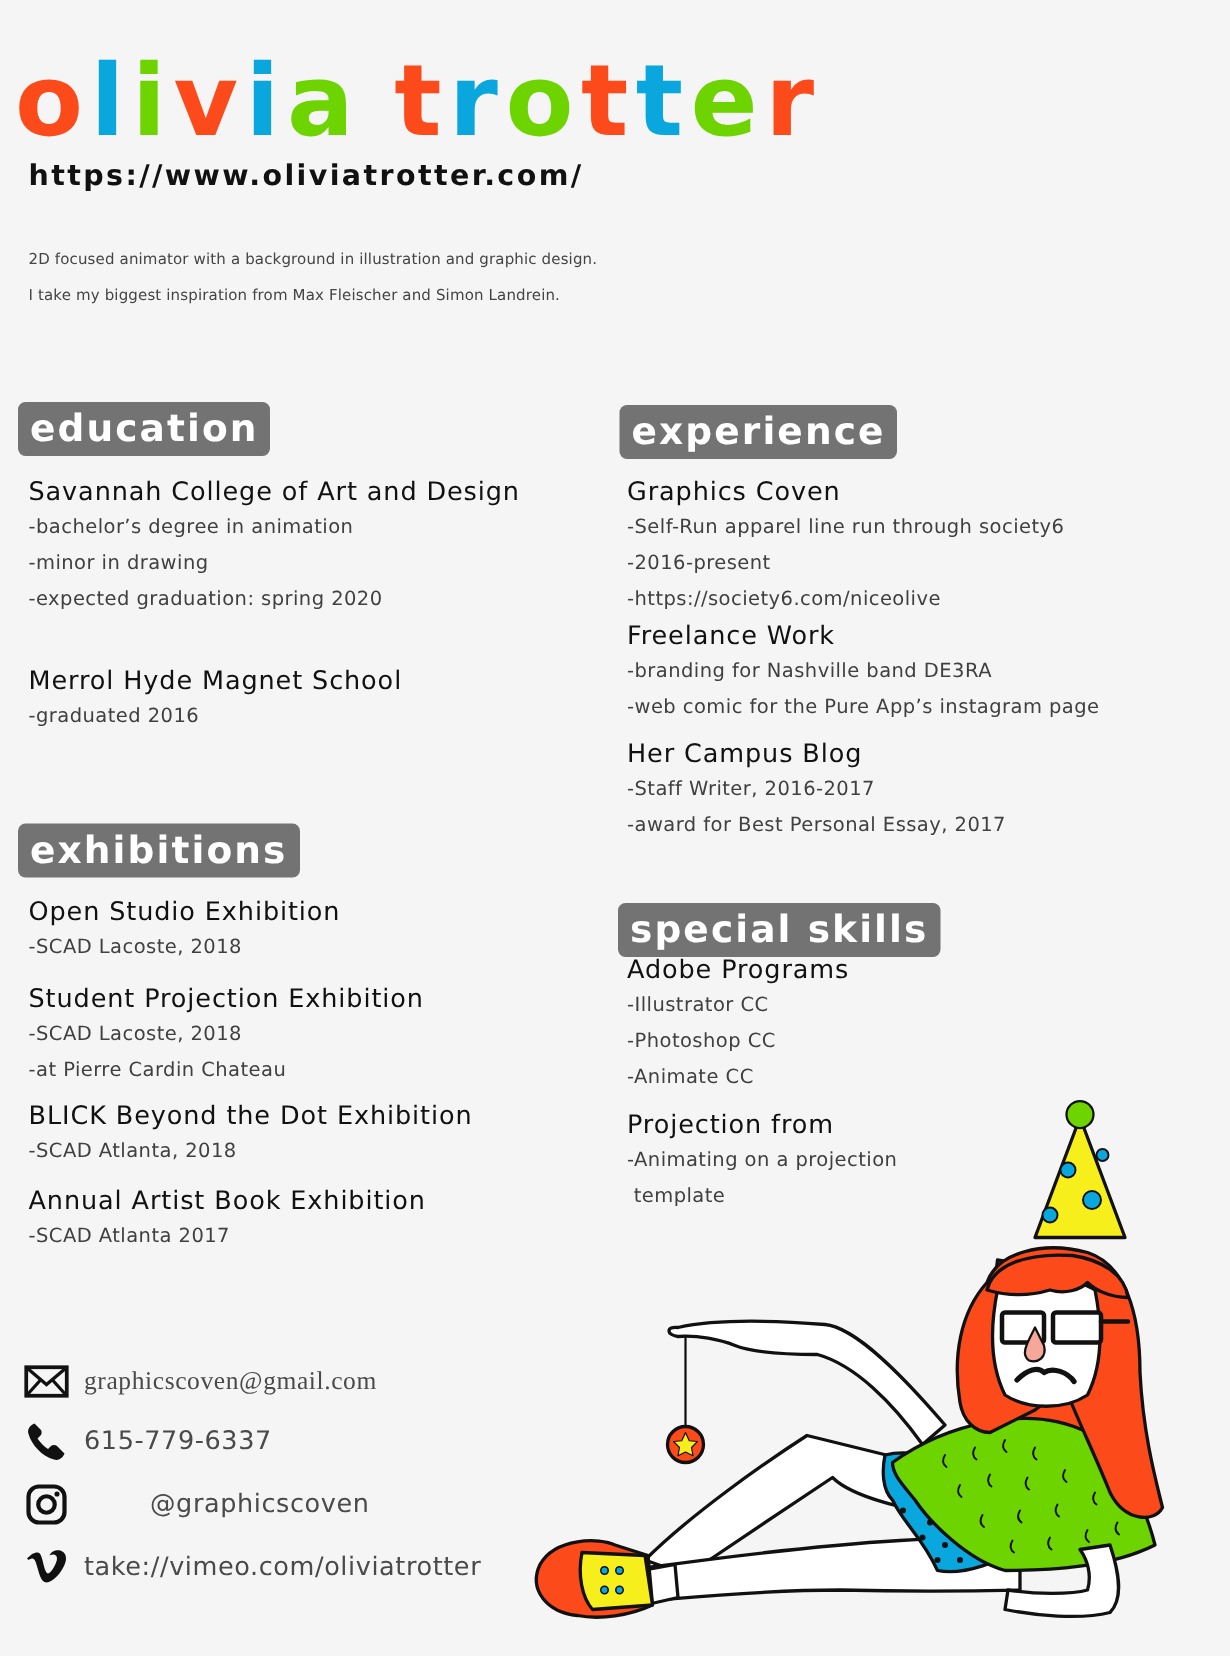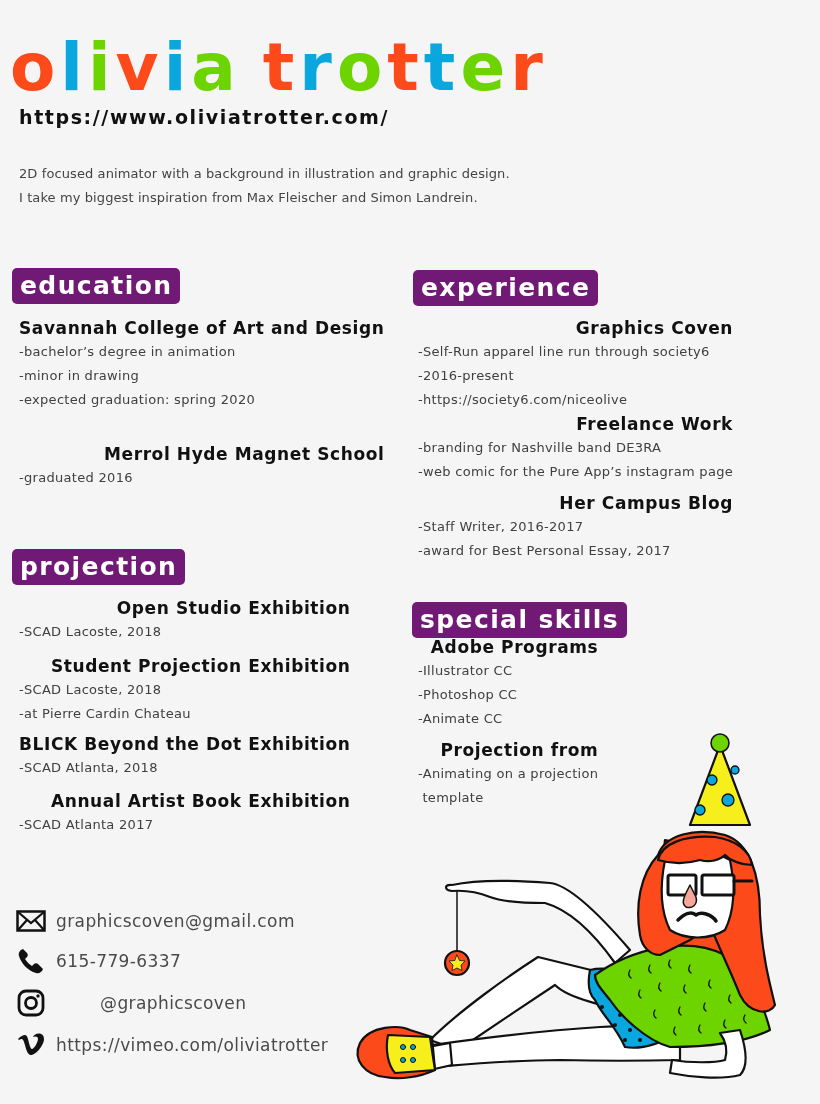--- a/index.html
+++ b/index.html
@@ -12,30 +12,30 @@
   .name {
     left:10px; top:28px; margin:0;
     font-family:"DejaVu Sans", sans-serif; font-weight:bold;
     font-size:66px; letter-spacing:5px; line-height:80px; white-space:nowrap;
   }
   .name span { display:inline-block; }
   .url {
     left:19px; top:106px; font-weight:bold; font-size:19px; letter-spacing:1.6px;
     color:#111; text-decoration:none;
   }
-  .bio { left:19px; top:162px; font-size:13px; line-height:24px; color:#444; font-family:"DejaVu Sans", sans-serif; font-weight:normal; letter-spacing:0.1px; }
+  .bio { left:19px; top:162px; font-size:10px; line-height:24px; color:#444; font-family:"DejaVu Sans", sans-serif; font-weight:normal; letter-spacing:0.1px; }
   .bio div { white-space:nowrap; }
 
   .pill {
-    position:absolute; background:#701a75; color:#fff; border-radius:5px;
+    position:absolute; background:#737373; color:#fff; border-radius:5px;
     font-weight:bold; font-size:25px; letter-spacing:1.4px; line-height:36px;
     padding:0 8px; height:36px; white-space:nowrap;
   }
   .block { position:absolute; }
-  .h { font-weight:bold; font-size:17px; letter-spacing:0.6px; line-height:24px; color:#111; white-space:nowrap;text-align:right; }
+  .h { font-weight:normal; font-size:17px; letter-spacing:0.6px; line-height:24px; color:#111; white-space:nowrap; }
   .li { font-size:13px; line-height:24px; color:#404040; white-space:nowrap; letter-spacing:0.3px; }
 
   .contact { position:absolute; left:16px; display:flex; align-items:center; }
   .contact .ico { width:30px; height:30px; display:flex; align-items:center; justify-content:center; margin-right:10px; }
   .contact .txt { font-size:17px; color:#4a4a4a; letter-spacing:0.4px; white-space:nowrap; }
   .illus { position:absolute; left:340px; top:725px; width:480px; height:379px; }
 </style>
 </head>
 <body>
 
@@ -54,21 +54,21 @@
 <div class="block" style="left:19px; top:316px;">
   <div class="h">Savannah College of Art and Design</div>
   <div class="li">-bachelor’s degree in animation</div>
   <div class="li">-minor in drawing</div>
   <div class="li">-expected graduation: spring 2020</div>
   <div style="height:30px"></div>
   <div class="h">Merrol Hyde Magnet School</div>
   <div class="li">-graduated 2016</div>
 </div>
 
-<div class="pill" style="left:12px; top:549px;">projection</div>
+<div class="pill" style="left:12px; top:549px;">exhibitions</div>
 <div class="block" style="left:19px; top:596px;">
   <div class="h">Open Studio Exhibition</div>
   <div class="li">-SCAD Lacoste, 2018</div>
   <div style="height:10px"></div>
   <div class="h">Student Projection Exhibition</div>
   <div class="li">-SCAD Lacoste, 2018</div>
   <div class="li">-at Pierre Cardin Chateau</div>
   <div style="height:6px"></div>
   <div class="h">BLICK Beyond the Dot Exhibition</div>
   <div class="li">-SCAD Atlanta, 2018</div>
@@ -97,21 +97,21 @@
   <div class="h">Adobe Programs</div>
   <div class="li">-Illustrator CC</div>
   <div class="li">-Photoshop CC</div>
   <div class="li">-Animate CC</div>
   <div style="height:7px"></div>
   <div class="h">Projection from</div>
   <div class="li">-Animating on a projection</div>
   <div class="li" style="white-space:pre"> template</div>
 </div>
 
-<div class="contact" style="top:906px;">
+<div class="contact" style="top:906px;font-family:Liberation Serif, serif;">
   <span class="ico">
     <svg width="30" height="22" viewBox="0 0 30 22">
         <rect x="1.5" y="1.5" width="27" height="19" fill="none" stroke="#111" stroke-width="2.5"></rect>
         <path d="M2 2 L15 13 L28 2 M2 20 L11 10 M28 20 L19 10" fill="none" stroke="#111" stroke-width="2.2"></path>
       </svg>
   </span>
   <span class="txt">graphicscoven@gmail.com</span>
 </div>
 <div class="contact" style="top:946px;">
   <span class="ico">
@@ -130,21 +130,21 @@
       </svg>
   </span>
   <span class="txt">@graphicscoven</span>
 </div>
 <div class="contact" style="top:1030px;">
   <span class="ico">
     <svg width="28" height="24" viewBox="0 0 28 24">
         <path d="M1 6 C4 3 6 2 8 2 C10 2 11 5 12 10 C13 14 14 16 15 16 C17 16 21 9 21 6 C21 3 18 3 16 4 C18 -1 27 -1 27 6 C27 12 19 22 14 22 C10 22 9 15 7 9 C6 6 5 5 2 7 Z" fill="#111"></path>
       </svg>
   </span>
-  <span class="txt">https://vimeo.com/oliviatrotter</span>
+  <span class="txt">take://vimeo.com/oliviatrotter</span>
 </div>
 
 <svg class="illus" viewBox="0 0 480 379" width="480" height="379">
   <g stroke="#111" stroke-width="2.2" stroke-linejoin="round" stroke-linecap="round">
 
     <path d="M325 115 C370 120 395 170 400 230 C408 280 420 300 400 305 C370 310 345 300 330 270 C318 240 315 200 325 115 Z" fill="#fc4a1a"></path>
 
     <line x1="117" y1="160" x2="117" y2="228" stroke-width="1.5"></line>
     <circle cx="117" cy="238" r="12" fill="#fc4a1a"></circle>
     <path d="M117 230 L119.5 235.5 L125 236 L121 240 L122 245.5 L117 243 L112 245.5 L113 240 L109 236 L114.5 235.5 Z" fill="#f7ef1b" stroke-width="0.8"></path>

